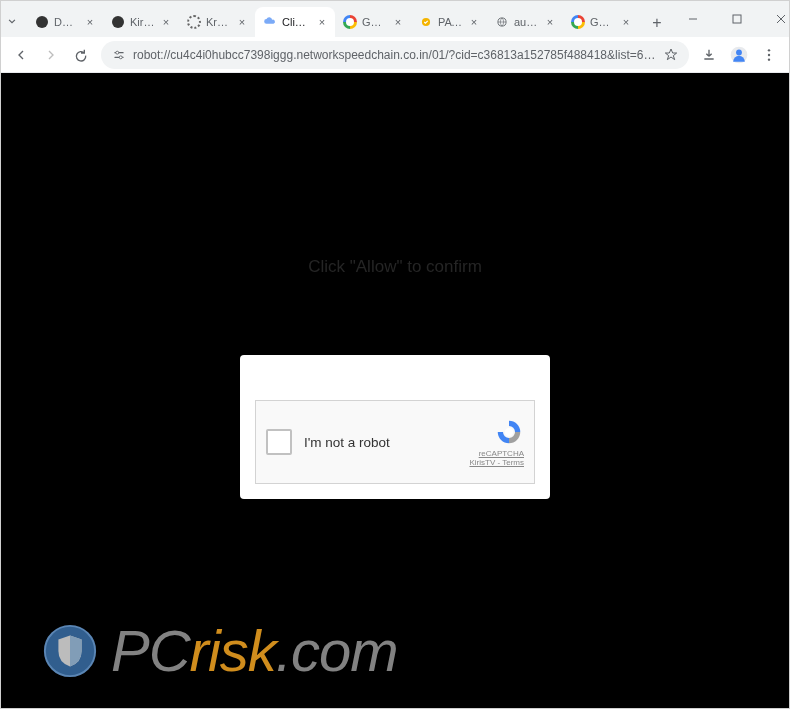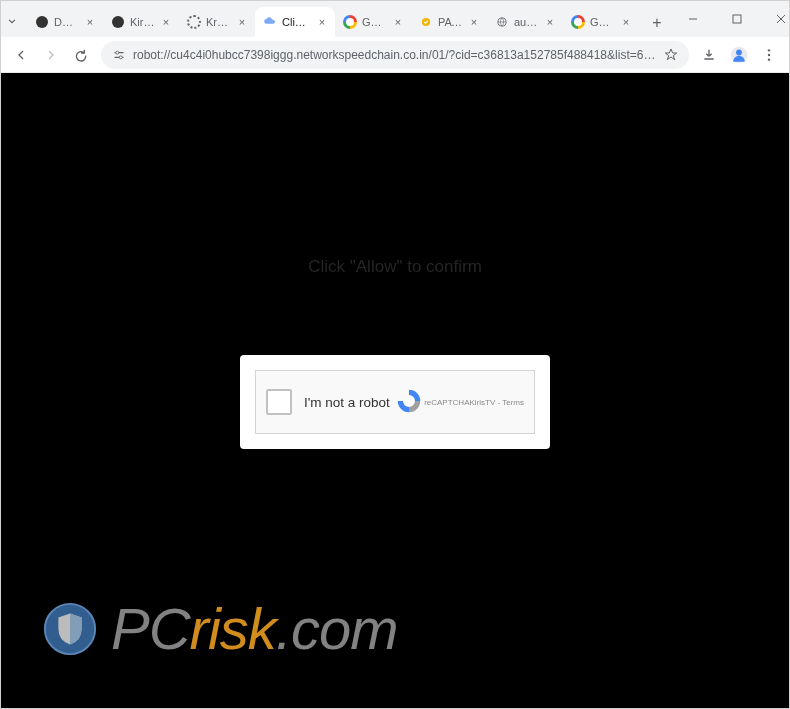--- a/index.html
+++ b/index.html
@@ -174,51 +174,53 @@
       left: 50%;
       transform: translateX(-50%);
       width: 310px;
       background: #ffffff;
       border-radius: 4px;
       padding: 15px;
     }
     .captcha-inner {
       background: #f9f9f9;
       border: 1px solid #d3d3d3;
-      height: 64px;
+      height: 84px;
       display: flex;
       align-items: center;
       padding: 0 10px;
+      margin-top: 30px;
     }
     .captcha-checkbox {
       width: 26px; height: 26px;
       border: 2px solid #c1c1c1;
       background: #fff;
       border-radius: 2px;
       margin-right: 12px;
     }
     .captcha-label {
       font-size: 13.5px;
       color: #333;
       flex: 1;
     }
     .captcha-badge {
       display: flex;
-      flex-direction: row;
-      align-items: center;
+      flex-direction: column;
+      align-items: flex-end;
       font-size: 8px;
       color: #888;
+      text-decoration: underline;
     }
     .recaptcha-icon {
       width: 30px; height: 30px;
       margin-bottom: 2px;
     }
     .watermark {
       position: absolute;
-      bottom: 46px;
+      bottom: 24px;
       left: 40px;
       display: flex;
       align-items: center;
       opacity: 0.85;
     }
     .watermark-text {
       font-family: Arial, sans-serif;
       font-size: 58px;
       font-style: italic;
       font-weight: 300;

